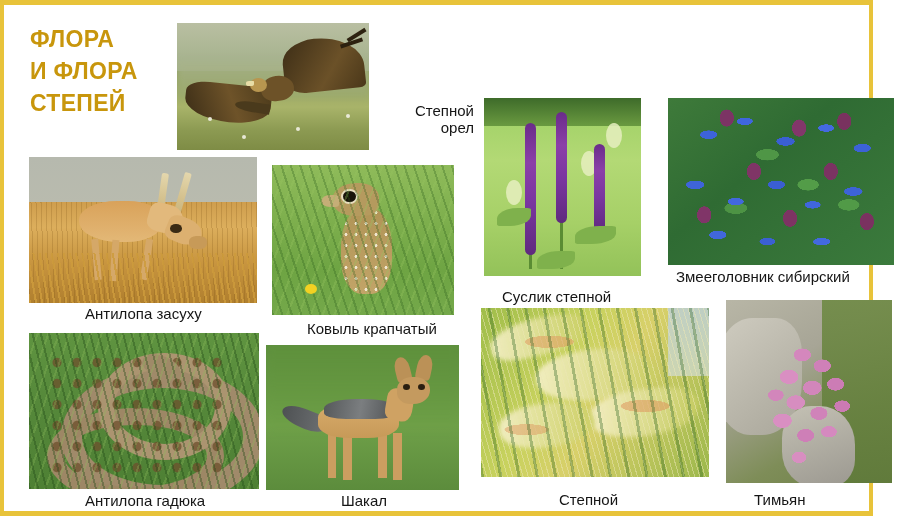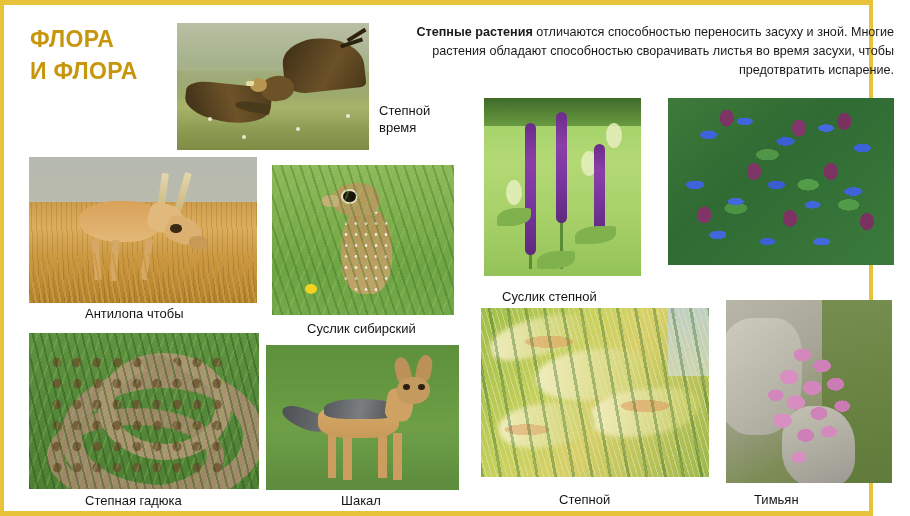--- a/index.html
+++ b/index.html
@@ -49,24 +49,25 @@
   
   .photo{
     position:absolute;
     overflow:hidden;
     background:#cfcfcf;
   }
   .photo .scene{position:absolute;left:0;top:0;right:0;bottom:0;}
 
   .caption{
     position:absolute;
-    font-size:13px;
+    font-size:15px;
     color:#151515;
     line-height:17px;
     white-space:nowrap;
+    text-align:right;
   }
   .caption.two{white-space:normal;width:95px;}
 
   
   #ph-eagle{left:173px;top:18px;width:192px;height:127px;}
   #ph-eagle .sky{position:absolute;left:0;top:0;width:100%;height:42%;
      background:linear-gradient(#b9bfa2,#9fae86);}
   #ph-eagle .grass{position:absolute;left:0;bottom:0;width:100%;height:62%;
      background:linear-gradient(#8fa05f,#a9b46a 45%,#8c9a52 75%,#7e8c45);}
   #ph-eagle .blur{position:absolute;left:0;top:30%;width:100%;height:30%;
@@ -301,23 +302,23 @@
 </style>
 </head>
 <body>
 
 <div class="poster">
  <div class="inner">
 
   <div class="title">
     <span>ФЛОРА</span>
     <span>И ФЛОРА</span>
-  </div>
-
-  <div class="intro"><b>Степные растения</b><span> отличаются способностью переносить засуху и зной. Многие растения обладают способностью сворачивать листья во время засухи, чтобы предотвратить испарение.</span></div>
+    <span>СТЕПЕЙ</span>
+  </div>
+
 
   <div class="photo" id="ph-eagle">
     <div class="scene">
       <div class="sky"></div>
       <div class="grass"></div>
       <div class="blur"></div>
       <div class="wingR"></div>
       <div class="tips1"></div>
       <div class="tips2"></div>
       <div class="wingL"></div>
@@ -326,69 +327,69 @@
       <div class="head"></div>
       <div class="beak"></div>
       <div class="fl" style="left:16%;top:74%"></div>
       <div class="fl" style="left:62%;top:82%"></div>
       <div class="fl" style="left:88%;top:72%"></div>
       <div class="fl" style="left:34%;top:88%"></div>
     </div>
   </div>
   <div class="caption two" style="left:375px;top:97px;">
     <div>Степной</div>
-    <div>время</div>
+    <div>орел</div>
   </div>
 
   <div class="photo" id="ph-saiga">
     <div class="scene">
       <div class="sky"></div>
       <div class="field"></div>
       <div class="fieldtex"></div>
       <div class="hornA"></div>
       <div class="hornB"></div>
       <div class="bodyb"></div>
       <div class="neck"></div>
       <div class="head"></div>
       <div class="nose"></div>
       <div class="eye"></div>
       <div class="leg l1"></div>
       <div class="leg l2"></div>
       <div class="leg l3"></div>
       <div class="grassfr"></div>
     </div>
   </div>
-  <div class="caption" style="left:81px;top:300px;">Антилопа чтобы</div>
+  <div class="caption" style="left:81px;top:300px;">Антилопа засуху</div>
 
   <div class="photo" id="ph-suslik">
     <div class="scene">
       <div class="bg"></div>
       <div class="bodyb"></div>
       <div class="spots"></div>
       <div class="head"></div>
       <div class="snout"></div>
       <div class="eye"></div>
       <div class="blades"></div>
       <div class="flower"></div>
     </div>
   </div>
-  <div class="caption" style="left:303px;top:315px;">Суслик сибирский</div>
+  <div class="caption" style="left:303px;top:315px;">Ковыль крапчатый</div>
 
   <div class="photo" id="ph-viper">
     <div class="scene">
       <div class="bg"></div>
       <div class="coil c1"></div>
       <div class="coil c3"></div>
       <div class="coil c2"></div>
       <div class="spots"></div>
       <div class="head"></div>
       <div class="blades"></div>
     </div>
   </div>
-  <div class="caption" style="left:81px;top:487px;">Степная гадюка</div>
+  <div class="caption" style="left:81px;top:487px;">Антилопа гадюка</div>
 
   <div class="photo" id="ph-jackal">
     <div class="scene">
       <div class="bg"></div>
       <div class="blur"></div>
       <div class="tail"></div>
       <div class="leg j1"></div>
       <div class="leg j2"></div>
       <div class="leg j3"></div>
       <div class="leg j4"></div>
@@ -424,20 +425,21 @@
   <div class="caption" style="left:498px;top:283px;">Суслик степной</div>
 
   <div class="photo" id="ph-dragon">
     <div class="scene">
       <div class="bg"></div>
       <div class="leaves"></div>
       <div class="blues"></div>
       <div class="purples"></div>
     </div>
   </div>
+  <div class="caption" style="left:672px;top:263px;">Змееголовник сибирский</div>
 
   <div class="photo" id="ph-kovyl">
     <div class="scene">
       <div class="bg"></div>
       <div class="sky"></div>
       <div class="plume p1"></div>
       <div class="plume p2"></div>
       <div class="plume p3"></div>
       <div class="plume p4"></div>
       <div class="awn"></div>

